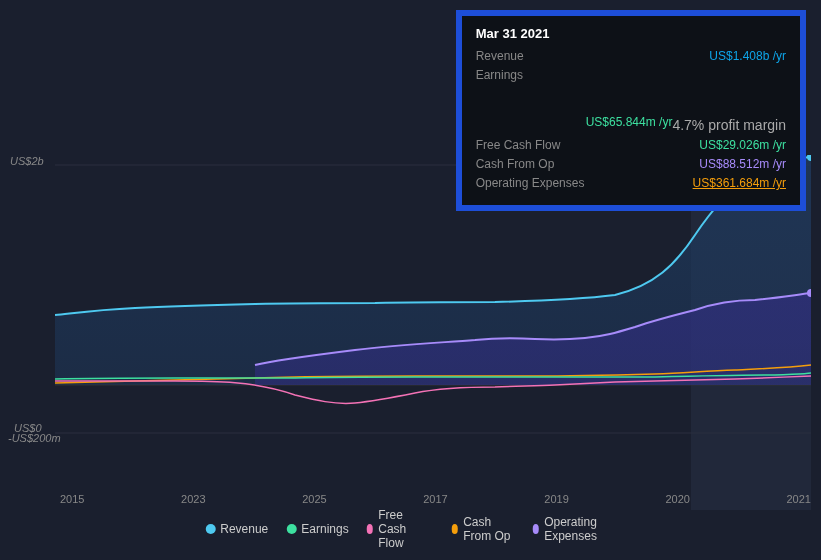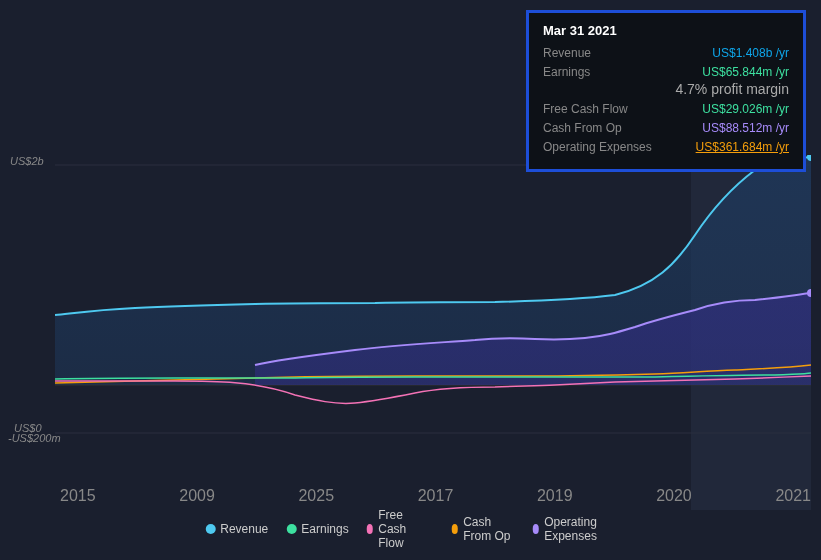--- a/index.html
+++ b/index.html
@@ -12,21 +12,21 @@
       overflow: hidden;
       position: relative;
     }
 
     
     .tooltip {
       position: absolute;
       top: 10px;
       right: 15px;
       background-color: #0d1117;
-      border: 3px solid #1d4ed8;
+      border: 6px solid #1d4ed8;
       padding: 10px 14px;
       min-width: 280px;
       z-index: 10;
     }
     .tooltip-title {
       font-size: 13px;
       font-weight: bold;
       color: #fff;
       margin-bottom: 8px;
     }
@@ -49,42 +49,43 @@
     .tooltip-value.green { color: #3de0a0; }
     .tooltip-value.purple { color: #a78bfa; }
     .tooltip-value.orange { color: #f59e0b; text-decoration: underline; }
     .tooltip-profit-margin {
       color: #aaa;
       font-size: 14px;
       margin-top: 2px;
     }
     .tooltip-earnings-block {
       display: flex;
-      flex-direction: column;
+      flex-direction: row;
+      margin-top: 47px;
     }
 
     .y-label {
       position: absolute;
       font-size: 11px;
       color: #888;
       font-style: italic;
     }
     .y-label-2b { top: 155px; left: 10px; }
     .y-label-0 { top: 422px; left: 14px; }
     .y-label-neg200m { top: 432px; left: 8px; }
 
     
     .x-labels {
       position: absolute;
       bottom: 55px;
       left: 60px;
       right: 10px;
       display: flex;
       justify-content: space-between;
-      font-size: 16px;
+      font-size: 11px;
       color: #888;
     }
 
     
     .legend {
       position: absolute;
       bottom: 10px;
       left: 50%;
       transform: translateX(-50%);
       display: flex;
@@ -265,21 +266,21 @@
     C 710,223 730,222 756,221
   " fill="none" stroke="#f472b6" stroke-width="1.5"></path>
 
   <circle cx="756" cy="2" r="4" fill="#4ec9f0"></circle>
 
   <circle cx="756" cy="138" r="4" fill="#a78bfa"></circle>
 </svg>
 
 <div class="x-labels">
   <span>2015</span>
-  <span>2009</span>
+  <span>2023</span>
   <span>2025</span>
   <span>2017</span>
   <span>2019</span>
   <span>2020</span>
   <span>2021</span>
 </div>
 
 <div class="legend">
   <div class="legend-item">
     <div class="legend-dot" style="background-color:#4ec9f0;"></div>

